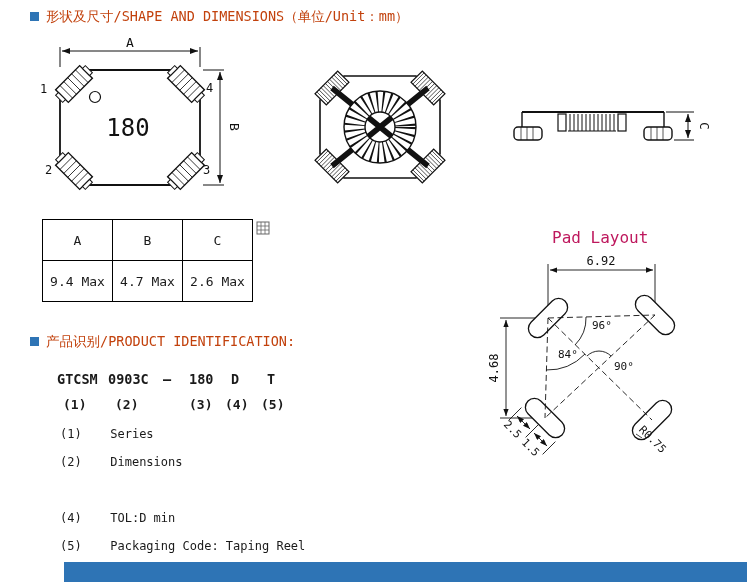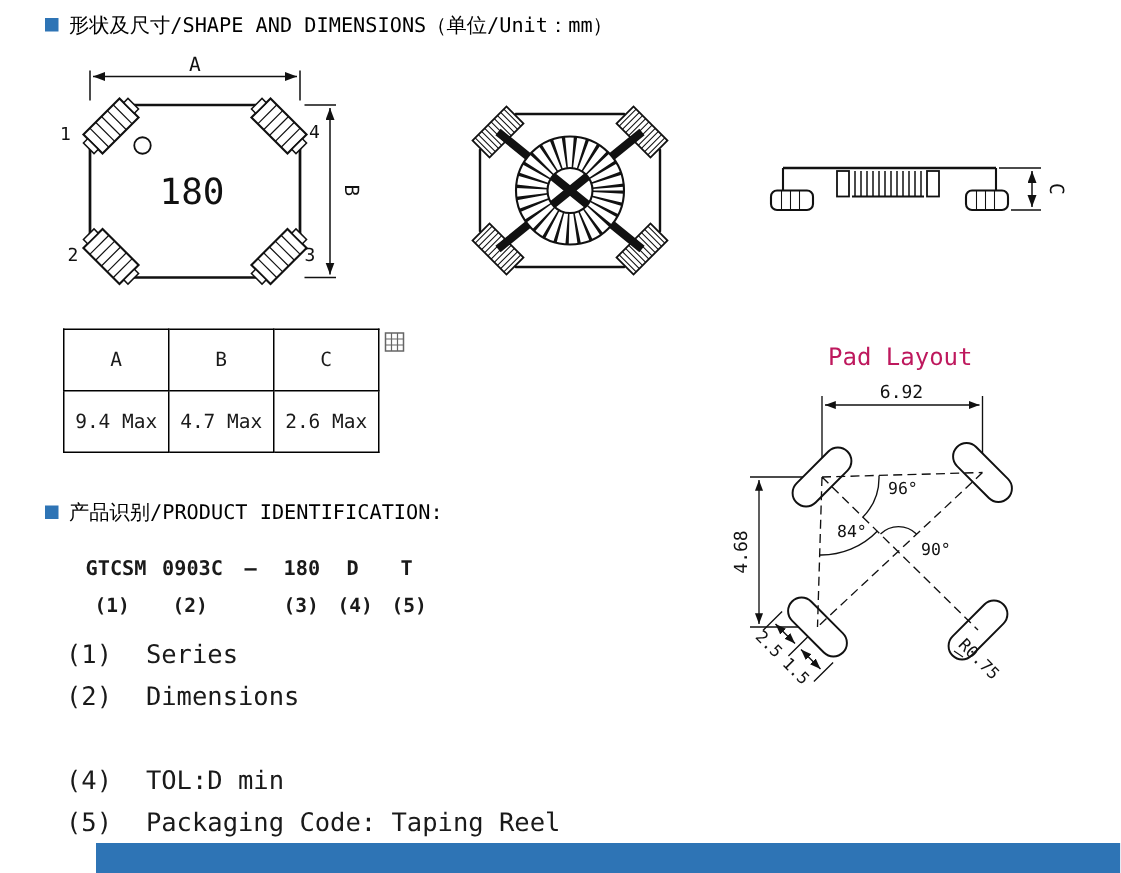--- a/index.html
+++ b/index.html
@@ -1,36 +1,36 @@
 <!DOCTYPE html>
 <html style="--accent: #2E74B5;"><head>
 <meta charset="utf-8">
 <style>
   * { margin:0; padding:0; box-sizing:border-box; }
   html,body { background:#ffffff; }
   body { font-family:"DejaVu Sans Mono", monospace; }
   .page { position:relative; width:747px; height:582px; background:#fff; color:#1a1a1a; overflow:hidden; }
 
-  .heading { position:absolute; font-size:13.5px; white-space:nowrap; color:#000000; }
+  .heading { position:absolute; font-size:13.5px; white-space:nowrap; color:#c2410c; }
   .bullet { position:absolute; width:9px; height:9px; background:var(--accent,#2e74b5); }
 
   svg { position:absolute; overflow:visible; }
   svg text { font-family:"DejaVu Sans Mono", monospace; fill:#111; }
 
   table.dims { position:absolute; left:42px; top:219px; border-collapse:collapse; }
   table.dims td { border:1.6px solid #000; width:70px; height:41px; text-align:center;
                   vertical-align:middle; font-size:13px; background:#fff; }
 
   .pad-title { position:absolute; left:552px; top:228px; font-size:16px; color:#be185d; }
 
   .pn-row  { position:absolute; left:0; top:371px; width:747px; height:18px; font-size:13.5px; }
   .pn-row span, .pn-idx span { position:absolute; white-space:nowrap;font-weight:bold; }
   .pn-idx  { position:absolute; left:0; top:397px; width:747px; height:18px; font-size:13px; }
 
-  .legend-row { position:absolute; left:44px; font-size:17px; white-space:nowrap; }
+  .legend-row { position:absolute; left:60px; font-size:12px; white-space:nowrap; }
   .legend-idx { display:inline-block; width:43px; }
 
   .bottom-bar { position:absolute; left:64px; top:562px; width:683px; height:20px;
                 background:var(--accent,#2e74b5); }
   .grid-icon { position:absolute; left:256px; top:221px; }
 </style>
 </head>
 <body>
 
 <div class="page">

